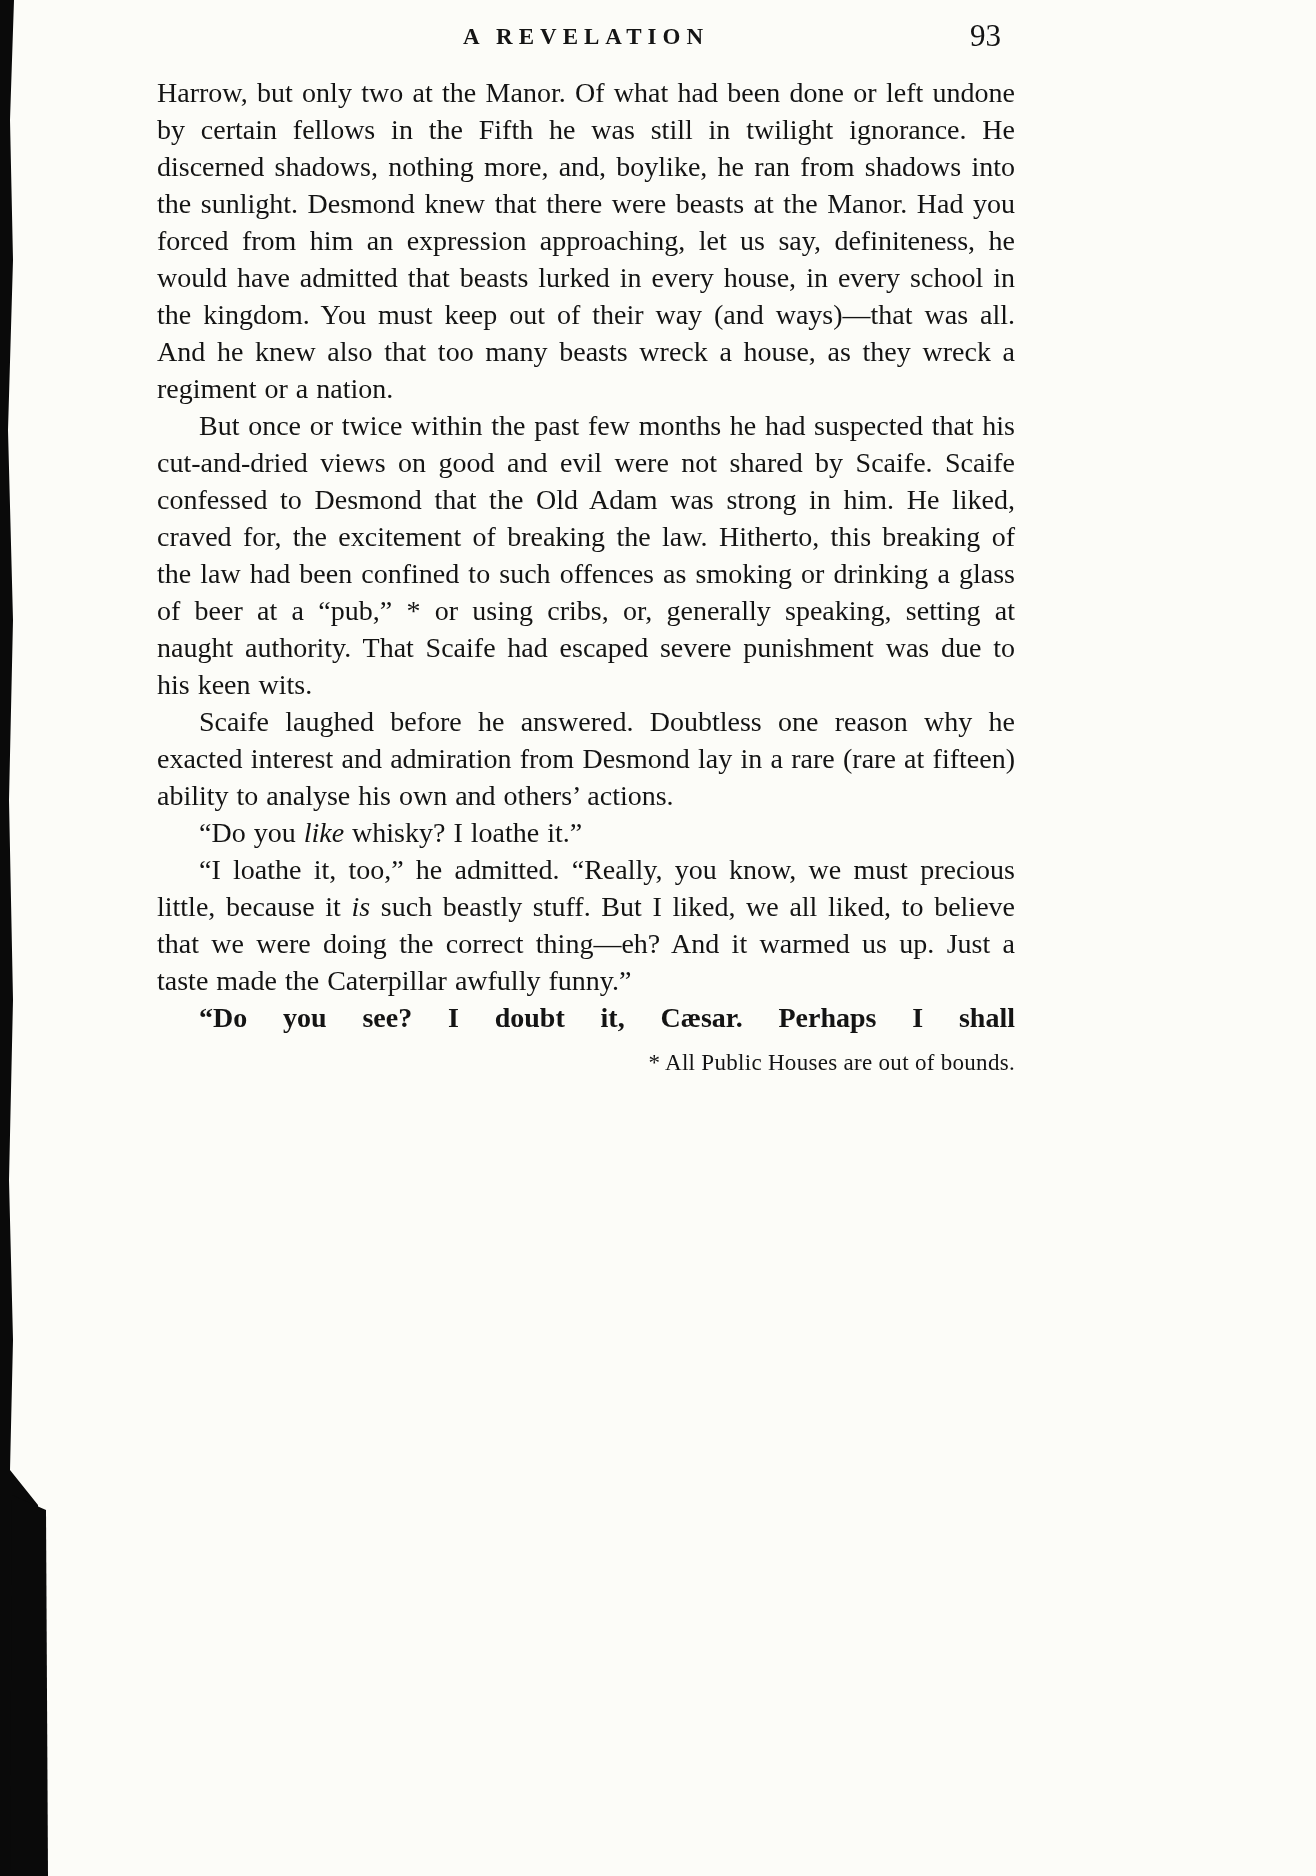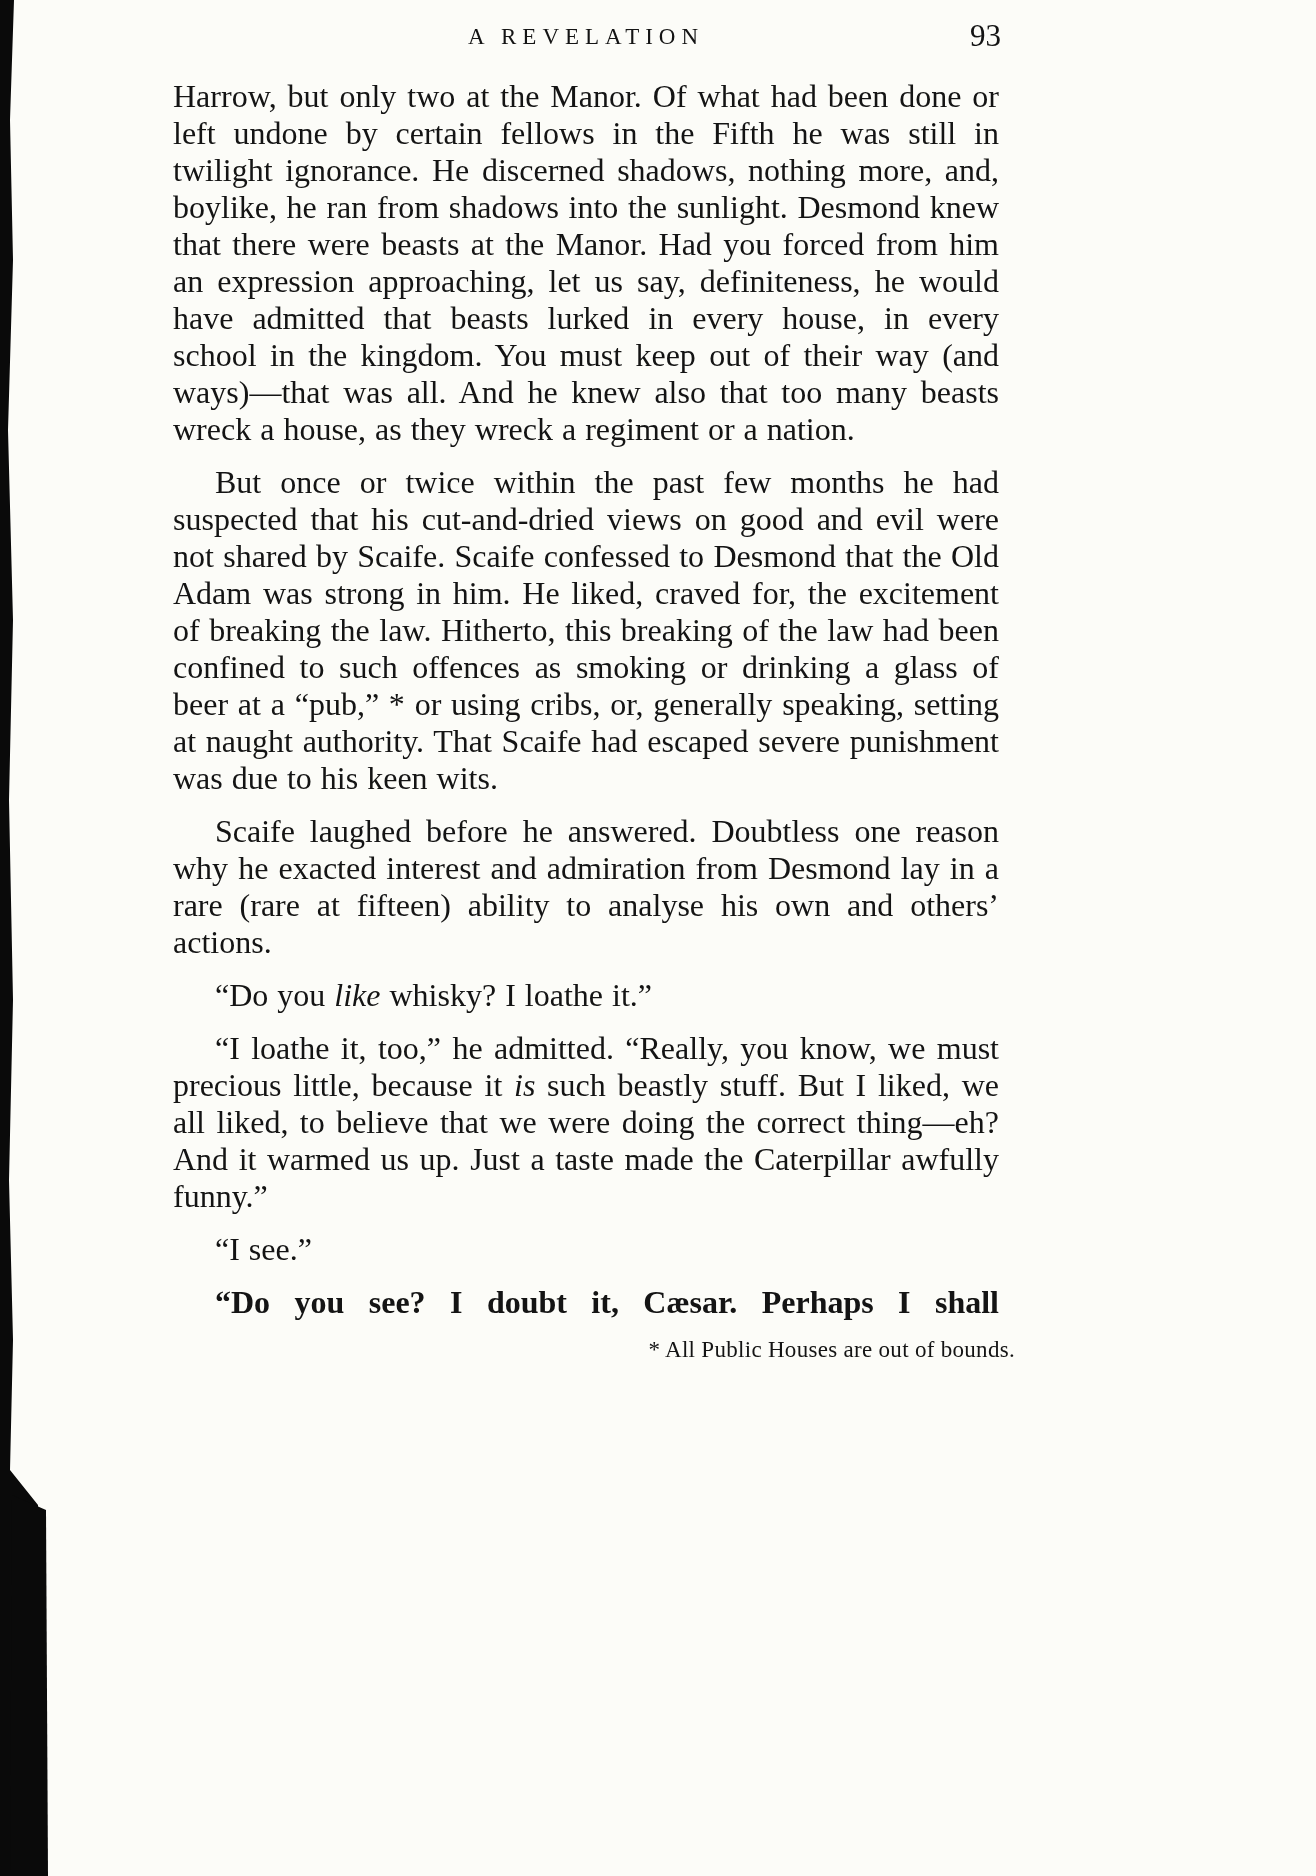--- a/index.html
+++ b/index.html
@@ -28,34 +28,34 @@
     position: relative;
     height: 46px;
     margin-bottom: 12px;
   }
   .header-title {
     position: absolute;
     left: 50%;
     transform: translateX(-50%);
     top: 8px;
     font-size: 23px;
-    font-weight: normal;
+    font-weight: bold;
     letter-spacing: 6px;
     white-space: nowrap;
     text-align: center;
   }
   .page-number {
     position: absolute;
     right: 14px;
     top: 2px;
     font-size: 31px;
   }
   .body-text p {
-    margin: 16px;
-    font-size: 32px;
+    margin: 0;
+    font-size: 28px;
     line-height: 37px;
     text-align: justify;
     word-spacing: 1px;
   }
   .body-text p.indent { text-indent: 42px; }
   
   .body-text p:last-child { text-align-last: justify; font-weight: bold; }
   .italic { font-style: italic; }
   .footnote {
     margin-top: 14px;
@@ -83,20 +83,19 @@
       <span class="page-number">93</span>
     </div>
 
     <div class="body-text" id="body-text">
 
     <p><span>Harrow, but only two at the Manor.  Of what had been done or left undone by certain fellows in the Fifth he was still in twilight ignorance.  He discerned shadows, nothing more, and, boylike, he ran from shadows into the sunlight.  Desmond knew that there were beasts at the Manor.  Had you forced from him an expression approaching, let us say, definiteness, he would have admitted that beasts lurked in every house, in every school in the kingdom.  You must keep out of their way (and ways)—that was all.  And he knew also that too many beasts wreck a house, as they wreck a regiment or a nation.</span></p>
         <p class="indent"><span>But once or twice within the past few months he had suspected that his cut-and-dried views on good and evil were not shared by Scaife.  Scaife confessed to Desmond that the Old Adam was strong in him.  He liked, craved for, the excitement of breaking the law.  Hitherto, this breaking of the law had been confined to such offences as smoking or drinking a glass of beer at a “pub,” * or using cribs, or, generally speaking, setting at naught authority.  That Scaife had escaped severe punishment was due to his keen wits.</span></p>
         <p class="indent"><span>Scaife laughed before he answered.  Doubtless one reason why he exacted interest and admiration from Desmond lay in a rare (rare at fifteen) ability to analyse his own and others’ actions.</span></p>
         <p class="indent"><span>“Do you </span><span class="italic">like</span><span> whisky?  I loathe it.”</span></p>
         <p class="indent"><span>“I loathe it, too,” he admitted.  “Really, you know, we must precious little, because it </span><span class="italic">is</span><span> such beastly stuff. But I liked, we all liked, to believe that we were doing the correct thing—eh?  And it warmed us up.  Just a taste made the Caterpillar awfully funny.”</span></p>
-        <p class="indent"><span>“I see.”</span></p>
         <p class="indent"><span>“Do you see?  I doubt it, Cæsar.  Perhaps I shall</span></p>
       </div>
 
     <div class="footnote">* All Public Houses are out of bounds.</div>
 
   </div>
 </div>
 
 </body></html>

